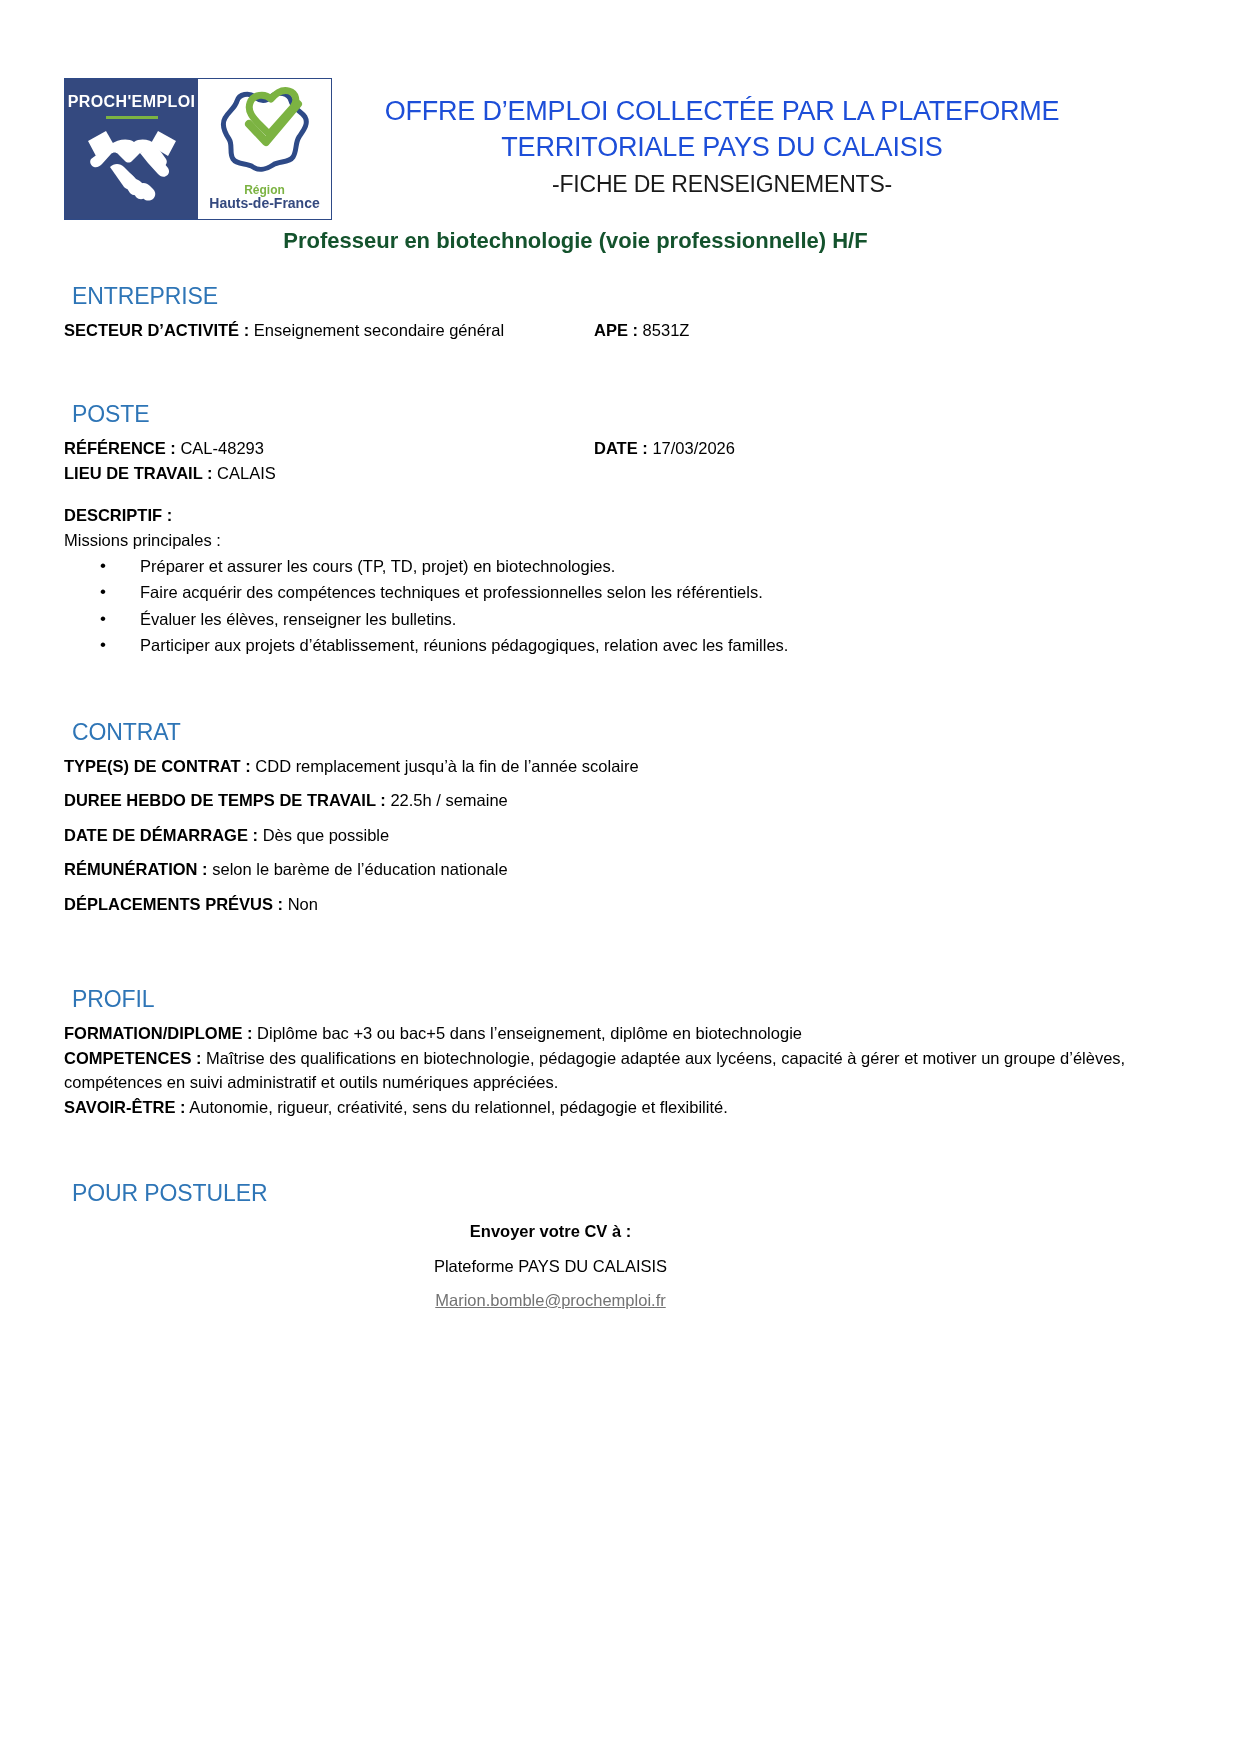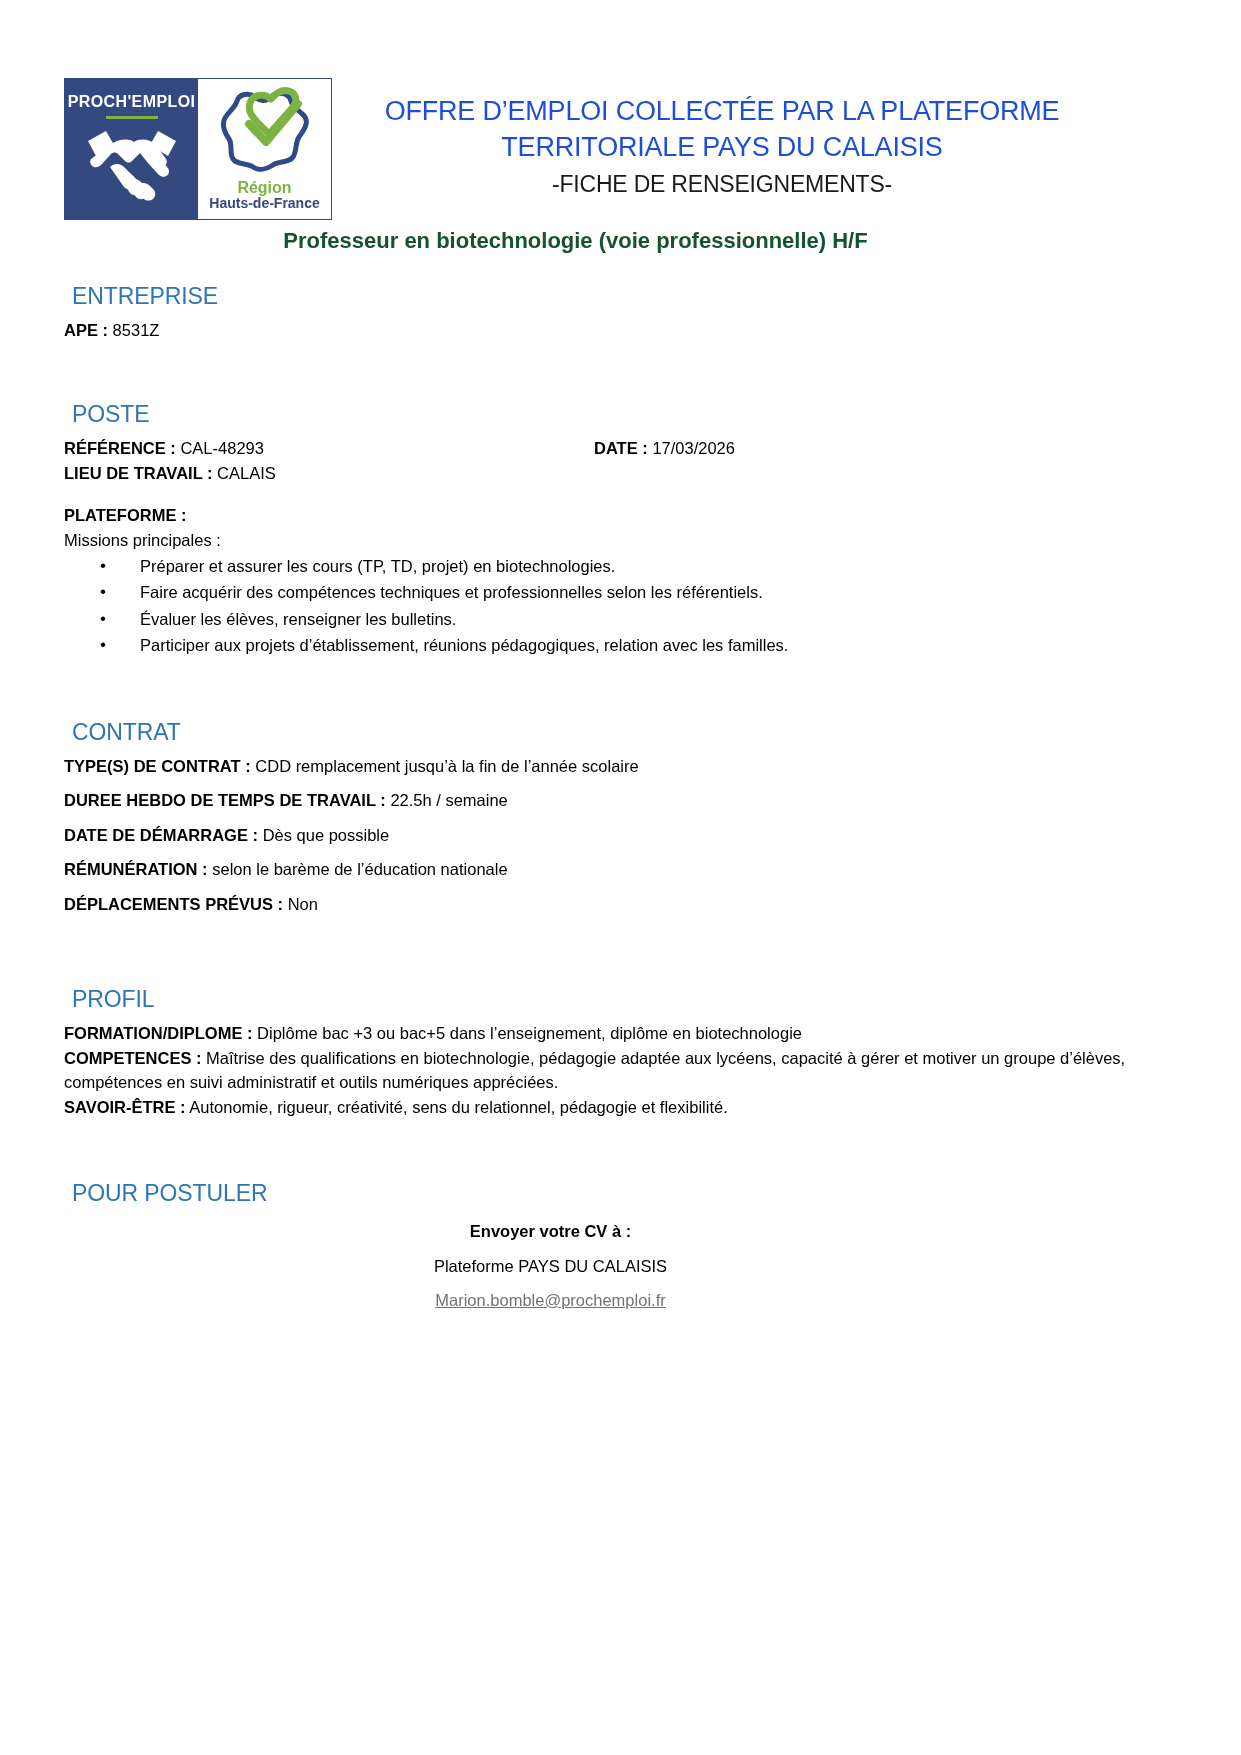--- a/index.html
+++ b/index.html
@@ -86,21 +86,21 @@
     bottom: 8px;
     left: 0;
     right: 0;
     text-align: center;
     line-height: 1.05;
   }
   .region-text .r1 {
     display: block;
     color: #7cb342;
     font-weight: bold;
-    font-size: 16px;
+    font-size: 12px;
   }
   .region-text .r2 {
     display: block;
     color: #34497f;
     font-weight: bold;
     font-size: 14px;
   }
 
   .header-titles {
     margin-left: 352px;
@@ -257,20 +257,24 @@
       <div class="title-sub">-FICHE DE RENSEIGNEMENTS-</div>
     </div>
   </div>
 
   <div class="job-title">Professeur en biotechnologie (voie professionnelle) H/F</div>
 
   <div class="content">
 
     <h2 class="section">ENTREPRISE</h2>
     <div class="two-col line">
+      <div class="c1">
+        <span class="lbl">SECTEUR D’ACTIVITÉ :</span>
+        <span>Enseignement secondaire général</span>
+      </div>
       <div class="c2">
         <span class="lbl">APE :</span>
         <span>8531Z</span>
       </div>
     </div>
 
     <div class="spacer-md"></div>
 
     <h2 class="section tight">POSTE</h2>
     <div class="two-col line">
@@ -283,21 +287,21 @@
         <span>17/03/2026</span>
       </div>
     </div>
     <div class="line">
       <span class="lbl">LIEU DE TRAVAIL :</span>
       <span>CALAIS</span>
     </div>
 
     <div class="spacer-sm"></div>
 
-    <div class="line" style="font-weight:bold;">PLATEFORME :</div>
+    <div class="line" style="font-weight:bold;">DESCRIPTIF :</div>
     <div class="line">Missions principales :</div>
     <ul class="bullets">
       <li>Préparer et assurer les cours (TP, TD, projet) en biotechnologies.</li>
       <li>Faire acquérir des compétences techniques et professionnelles selon les référentiels.</li>
       <li>Évaluer les élèves, renseigner les bulletins.</li>
       <li>Participer aux projets d’établissement, réunions pédagogiques, relation avec les familles.</li>
     </ul>
 
     <div class="spacer-md"></div>
 

